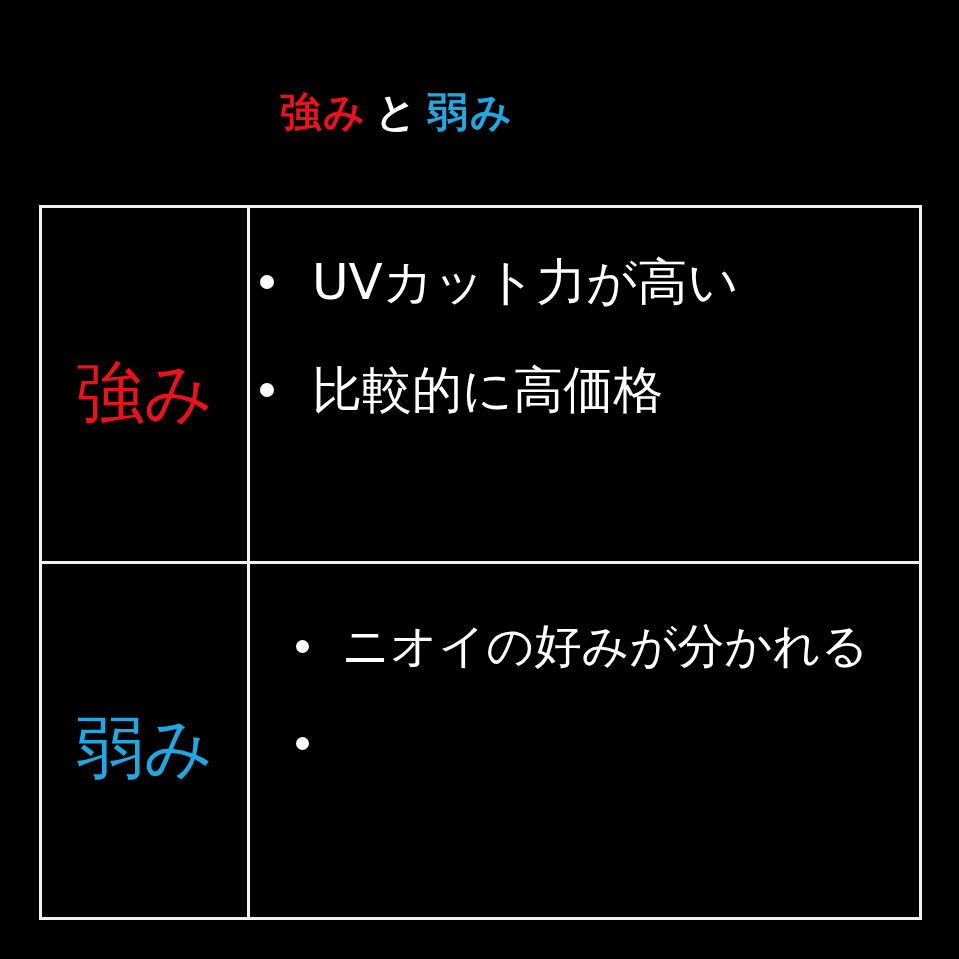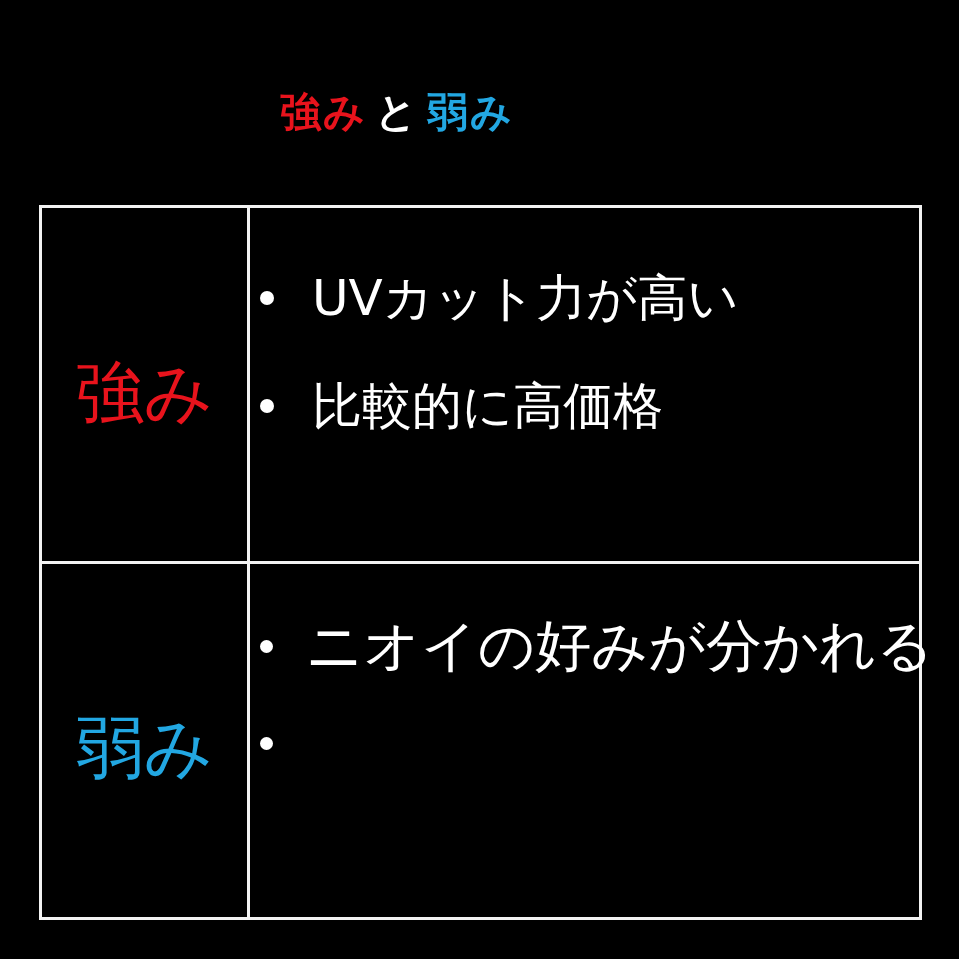--- a/index.html
+++ b/index.html
@@ -26,25 +26,25 @@
     .hline { position: absolute; left: 0; top: 353px; width: 877px; height: 3px; background: #f2f2f2; }
 
     .label {
       position: absolute; left: 0; width: 205px; text-align: center;
       font-size: 68px; line-height: 80px;
     }
     .label.strength { top: 145px; color: #e8131c; }
     .label.weakness { top: 500px; color: #22a7e2; }
 
     .items { position: absolute; left: 208px; width: 669px; margin: 0; padding: 0; list-style: none; }
-    .items.strength { top: 36px; text-align: center; }
+    .items.strength { top: 20px; text-align: center; }
     .items.weakness { top: 390px; }
     .item { position: relative; display: flex; align-items: center; }
     .items.strength .item { height: 108px; font-size: 50px; }
-    .items.weakness .item { height: 97px; font-size: 56px; }
+    .items.weakness .item { height: 97px; font-size: 47px; padding-left: 36px; }
     .bullet {
       width: 14px; height: 14px; border-radius: 50%; background: #fff;
       margin-left: 10px; margin-right: 38px; flex: 0 0 14px;
     }
     .items.weakness .bullet { width: 13px; height: 13px; flex-basis: 13px; margin-right: 33px; }
     .item-text { white-space: nowrap; }
   </style>
 </head>
 <body>
 

